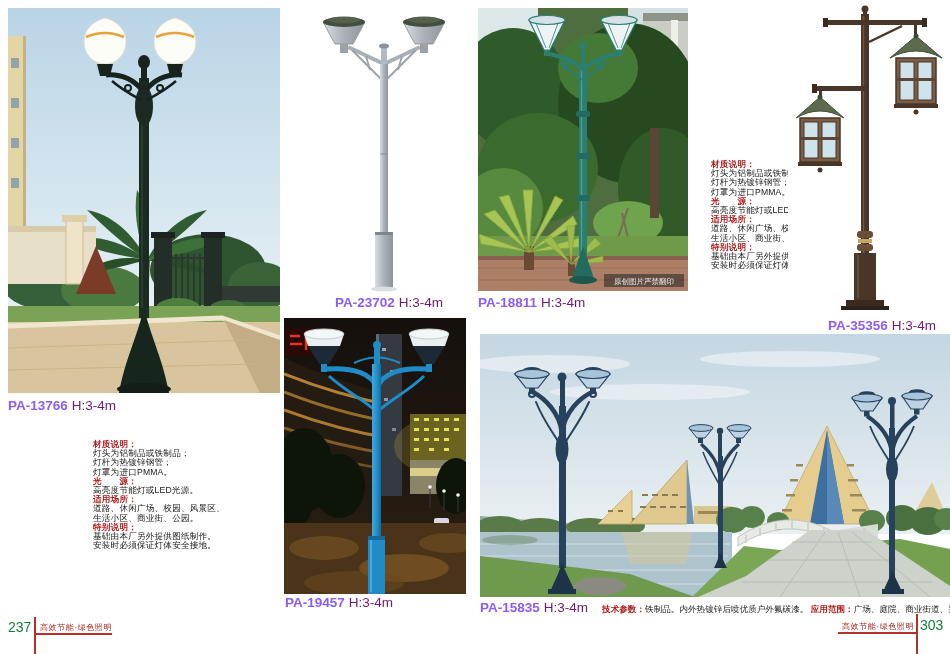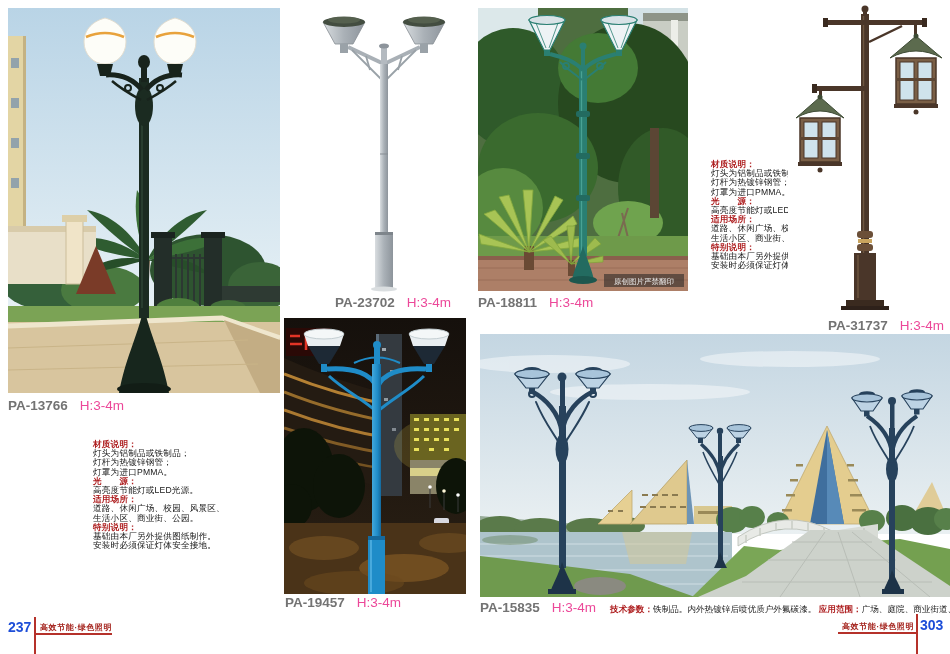--- a/index.html
+++ b/index.html
@@ -2,31 +2,31 @@
 <html><head>
 <meta charset="utf-8">
 <style>
   html,body{margin:0;padding:0;background:#fff;}
   .page{
     position:relative;width:950px;height:654px;background:#ffffff;overflow:hidden;
     font-family:"Liberation Sans","DejaVu Sans",sans-serif;
   }
   .photo{position:absolute;display:block;}
   .code-label{position:absolute;font-size:13.5px;white-space:nowrap;}
-  .code-label .code{color:#737373;font-weight:bold;}
-  .code-label .size{color:#ec4899;font-weight:normal;margin-left:12px;}
+  .code-label .code{color:#8b5cf6;font-weight:bold;}
+  .code-label .size{color:#701a75;font-weight:normal;margin-left:4px;}
   .spec{position:absolute;width:180px;font-size:8.6px;line-height:9.2px;color:#181818;letter-spacing:0.2px;}
   .spec .h{color:#ae1f20;font-weight:bold;}
   .tech-line{position:absolute;white-space:nowrap;font-size:8.6px;color:#1c1c1c;}
   .tech-line .rlabel{color:#ae1f20;font-weight:bold;}
   .label-row{display:flex;align-items:baseline;gap:14px;}
-  .pagenum{position:absolute;font-size:14px;font-weight:bold;color:#1d4ed8;}
+  .pagenum{position:absolute;font-size:14px;font-weight:normal;color:#15803d;}
   .vline{position:absolute;width:2px;background:#b5312a;}
   .hline{position:absolute;height:2px;background:#b5312a;}
-  .slogan{position:absolute;font-size:8px;font-weight:bold;color:#a5251f;letter-spacing:0.6px;white-space:nowrap;}
+  .slogan{position:absolute;font-size:8px;font-weight:normal;color:#a5251f;letter-spacing:0.6px;white-space:nowrap;}
 </style>
 </head>
 <body>
 
 <div class="page">
 
   <svg class="photo" style="left:8px;top:8px" width="272" height="385" viewBox="0 0 272 385">
     <defs>
       <linearGradient id="sky1" x1="0" y1="0" x2="0" y2="1">
         <stop offset="0" stop-color="#b9d4e6"></stop>
@@ -329,21 +329,21 @@
       <rect x="69" y="231" width="16" height="7" rx="3" fill="#6b4f38"></rect>
       <rect x="70" y="239" width="14" height="4" fill="#c9a45e"></rect>
       <rect x="69" y="244" width="16" height="7" rx="3" fill="#6b4f38"></rect>
       <rect x="66" y="253" width="22" height="47" fill="#4a3629"></rect>
       <line x1="70" y1="255" x2="70" y2="298" stroke="#6e5640" stroke-width="1.4"></line>
       <rect x="58" y="300" width="38" height="7" fill="#3a2a1f"></rect>
       <rect x="53" y="306" width="48" height="4" fill="#2e211a"></rect>
     </g>
   </svg>
   <div class="code-label" style="left:828px;top:318px">
-    <span class="code">PA-31737</span><span class="size">H:3-4m</span>
+    <span class="code">PA-35356</span><span class="size">H:3-4m</span>
   </div>
 
   <svg class="photo" style="left:284px;top:318px" width="182" height="276" viewBox="0 0 182 276">
     <defs>
       <linearGradient id="night5" x1="0" y1="0" x2="0" y2="1">
         <stop offset="0" stop-color="#15100c"></stop>
           <stop offset="1" stop-color="#2b2014"></stop>
       </linearGradient>
       <linearGradient id="bluepole5" x1="0" y1="0" x2="1" y2="0">
         <stop offset="0" stop-color="#43a8dc"></stop>

